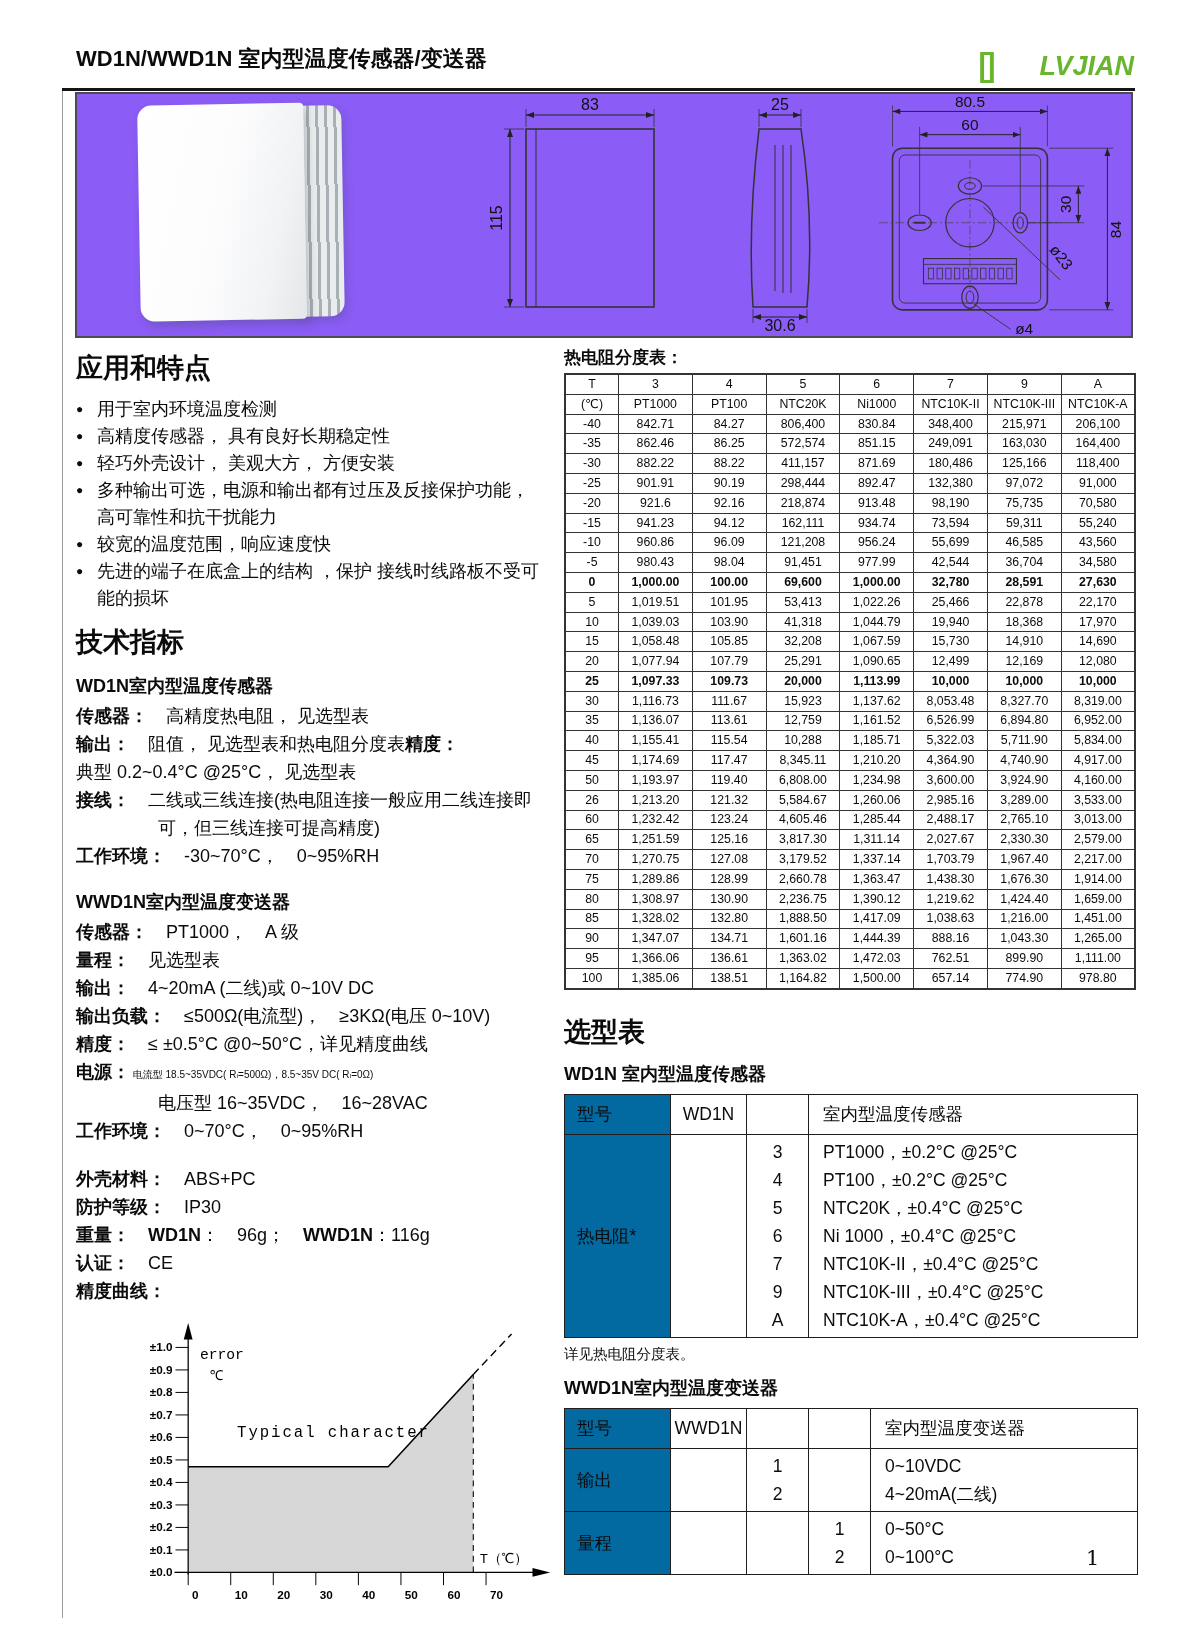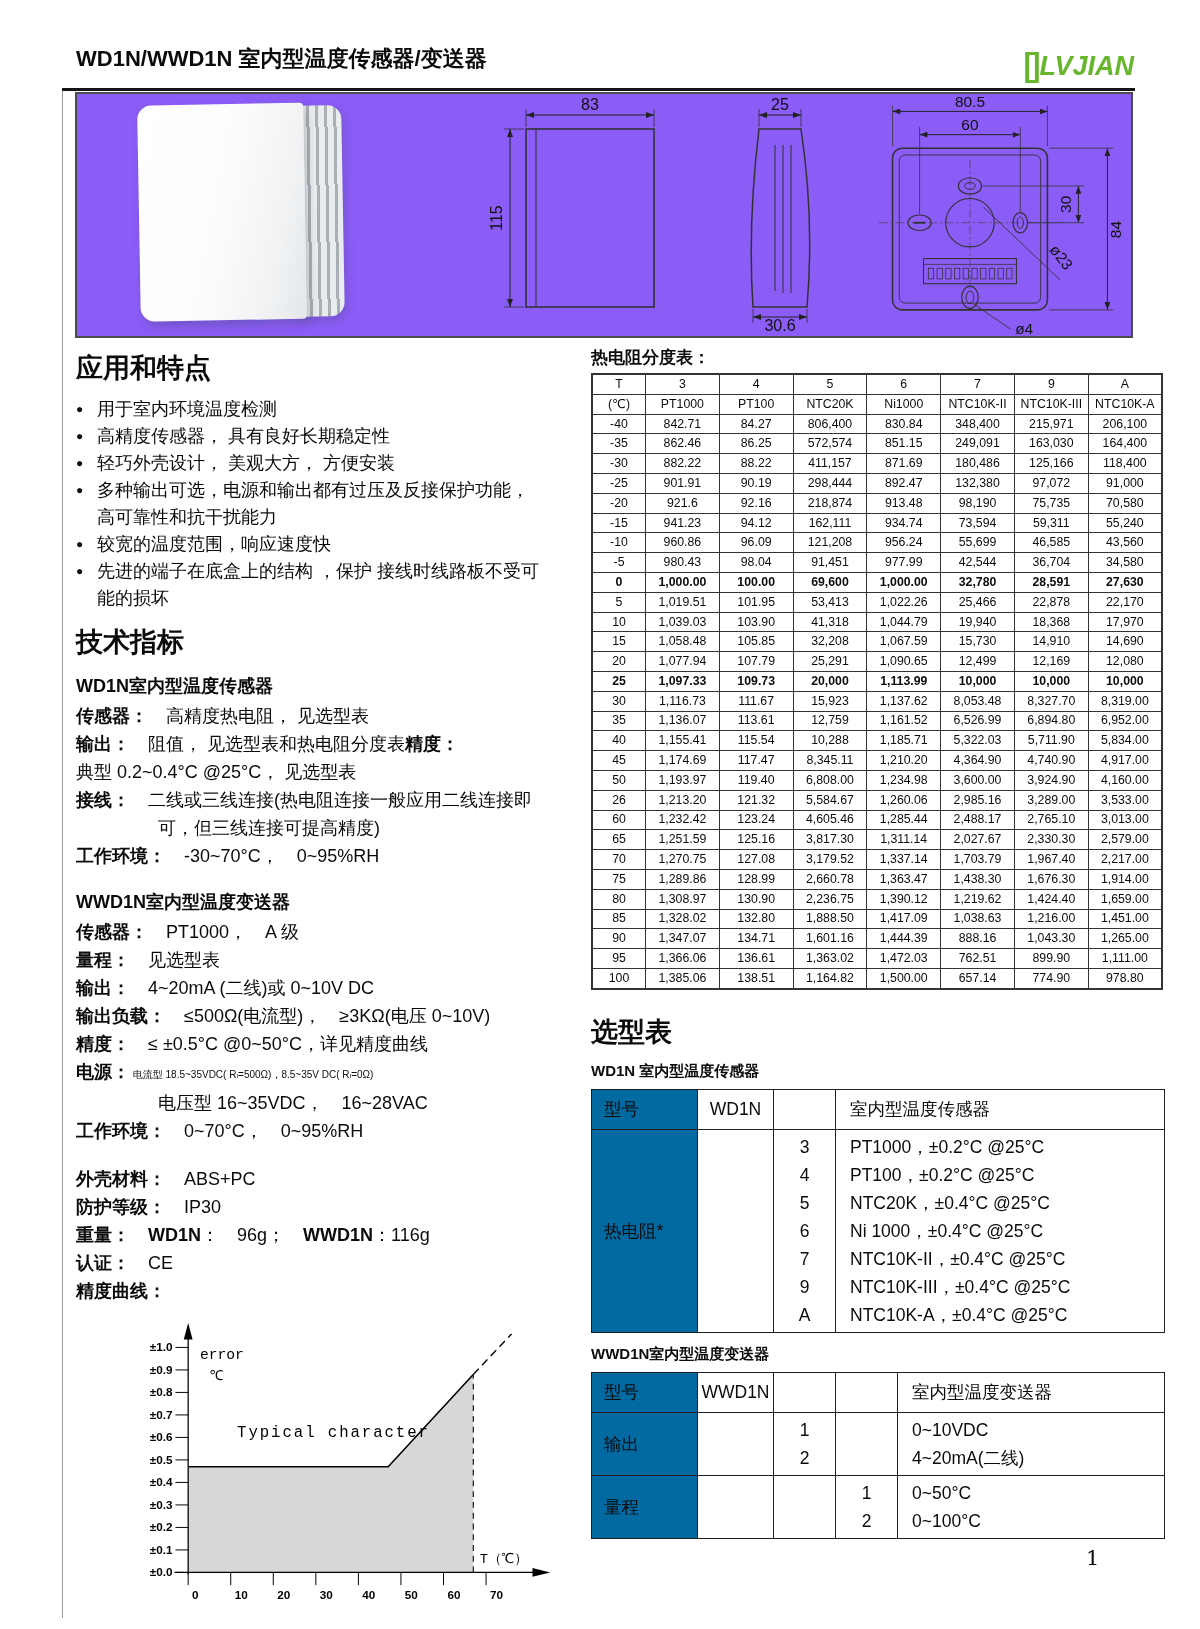--- a/index.html
+++ b/index.html
@@ -2,37 +2,37 @@
 <html><head>
 <meta charset="utf-8">
 <style>
   html,body{margin:0;padding:0;background:#fff;}
   .page{position:relative;width:1200px;height:1629px;background:#fff;overflow:hidden;
         font-family:"Liberation Sans","DejaVu Sans",sans-serif;color:#0b0b0b;}
   .page-rule{position:absolute;left:62px;top:90px;width:1px;height:1528px;background:#9a9a9a;}
   .doc-title{position:absolute;left:76px;top:44px;margin:0;font-size:22px;font-weight:700;letter-spacing:0;}
   .logo{position:absolute;right:66px;top:48px;display:flex;align-items:baseline;color:#68b52e;}
   .logo-mark{font-weight:900;font-size:30px;letter-spacing:-3px;transform:scaleY(1.1);}
-  .logo-text{font-weight:900;font-style:italic;font-size:27px;letter-spacing:0;margin-left:2px;}
+  .logo-text{font-weight:900;font-style:italic;font-size:27px;letter-spacing:0;margin-left:2px;padding-left:45px;}
   .title-rule{position:absolute;left:62px;top:88px;width:1073px;height:3px;background:#141414;}
   .panel{position:absolute;left:75px;top:92px;width:1058px;height:246px;background:#8b5cf6;
          border:2px solid #4c4c4c;box-sizing:border-box;}
   .panel svg{position:absolute;}
   .dimtxt{font-size:16px;fill:#111;font-family:"Liberation Sans","DejaVu Sans",sans-serif;}
   
   .photo{position:absolute;left:28px;top:8px;width:256px;height:224px;transform:rotate(-1deg);}
   .photo-body{position:absolute;left:34px;top:2px;right:56px;bottom:6px;
     background:linear-gradient(102deg,#ffffff 0%,#fcfcfd 50%,#f0f2f4 80%,#e4e7e9 100%);
     border-radius:14px 4px 4px 14px;box-shadow:3px 5px 9px rgba(50,70,80,.28);}
   .photo-face{position:absolute;right:18px;top:5px;bottom:8px;width:44px;
     background:repeating-linear-gradient(90deg,#a9b0b5 0 3px,#e9eced 3px 9px);
     border-radius:4px 14px 14px 4px;box-shadow:2px 4px 8px rgba(50,70,80,.25);}
   
   .col-left{position:absolute;left:76px;top:350px;width:472px;}
-  .col-right{position:absolute;left:591px;top:346px;width:576px;}
+  .col-right{position:absolute;left:564px;top:346px;width:576px;}
   .h-big{font-size:27px;font-weight:700;margin:0 0 10px 0;}
   .features{list-style:none;margin:0 0 4px 0;padding:0;}
   .features li{position:relative;padding-left:21px;font-size:18px;line-height:27px;}
   .features li::before{content:"●";position:absolute;left:0;top:0;font-size:12px;}
   .spec-title{font-size:18px;font-weight:700;margin:14px 0 4px 0;}
   .spec-line{font-size:18px;line-height:28px;}
   .spec-line.indent{padding-left:82px;}
   .spec-line .b{font-weight:700;}
   .spec-line .small{font-size:10px;}
   .gen-block{margin-top:20px;}
@@ -40,21 +40,21 @@
   .chart-mono{font-family:"Liberation Mono","DejaVu Sans Mono",monospace;}
   
   .table-label{font-size:17px;font-weight:700;margin:0 0 4px 0;}
   .rtable{border-collapse:collapse;border:2px solid #333;width:572px;table-layout:fixed;}
   .rtable th,.rtable td{border:1px solid #333;font-weight:400;text-align:center;height:18.8px;
     line-height:1.05;font-size:12.3px;padding:0 1px;overflow:hidden;}
   .rtable thead tr:last-child th{border-bottom:1.6px solid #333;}
   .rtable tr.boldrow td{font-weight:700;border-top:1.6px solid #333;border-bottom:1.6px solid #333;}
   
   .sel-heading{font-size:27px;font-weight:700;margin:24px 0 8px 0;}
-  .sub-title{font-size:15px;font-weight:700;margin:12px 0 8px 0;}
+  .sub-title{font-size:18px;font-weight:700;margin:12px 0 8px 0;}
   .stable{border-collapse:collapse;width:574px;table-layout:fixed;}
   .stable td{border:1.5px solid #1e1e1e;vertical-align:middle;box-sizing:border-box;}
   .stable tr.hdr td{height:40px;font-size:17.5px;}
   .c-model{width:106px;padding-left:12px;text-align:left;}
   .c-name{width:76px;text-align:center;}
   .c-code{width:62px;text-align:center;}
   .c-desc{padding-left:14px;text-align:left;}
   .blue{background:#0369a1;}
   .group-label{font-size:17.5px;padding-left:12px;text-align:left;}
   .stack{padding:3px 0;}
@@ -625,20 +625,21 @@
               <div class="opt-line" style="text-align: left; padding-left: 14px;">PT100，±0.2°C @25°C</div>
               <div class="opt-line" style="text-align: left; padding-left: 14px;">NTC20K，±0.4°C @25°C</div>
               <div class="opt-line" style="text-align: left; padding-left: 14px;">Ni 1000，±0.4°C @25°C</div>
               <div class="opt-line" style="text-align: left; padding-left: 14px;">NTC10K-II，±0.4°C @25°C</div>
               <div class="opt-line" style="text-align: left; padding-left: 14px;">NTC10K-III，±0.4°C @25°C</div>
               <div class="opt-line" style="text-align: left; padding-left: 14px;">NTC10K-A，±0.4°C @25°C</div>
             </td>
       </tr>
     </tbody>
       </table>
+    <div class="sel-note">详见热电阻分度表。</div>
 
     <div class="sub-title">WWD1N室内型温度变送器</div>
     <table class="stable">
       <tbody>
           <tr class="hdr">
         <td class="blue c-model">型号</td>
         <td class="c-name">WWD1N</td>
         <td class="c-code"></td>
         <td class="c-code"></td>
         <td class="c-desc">室内型温度变送器</td>

